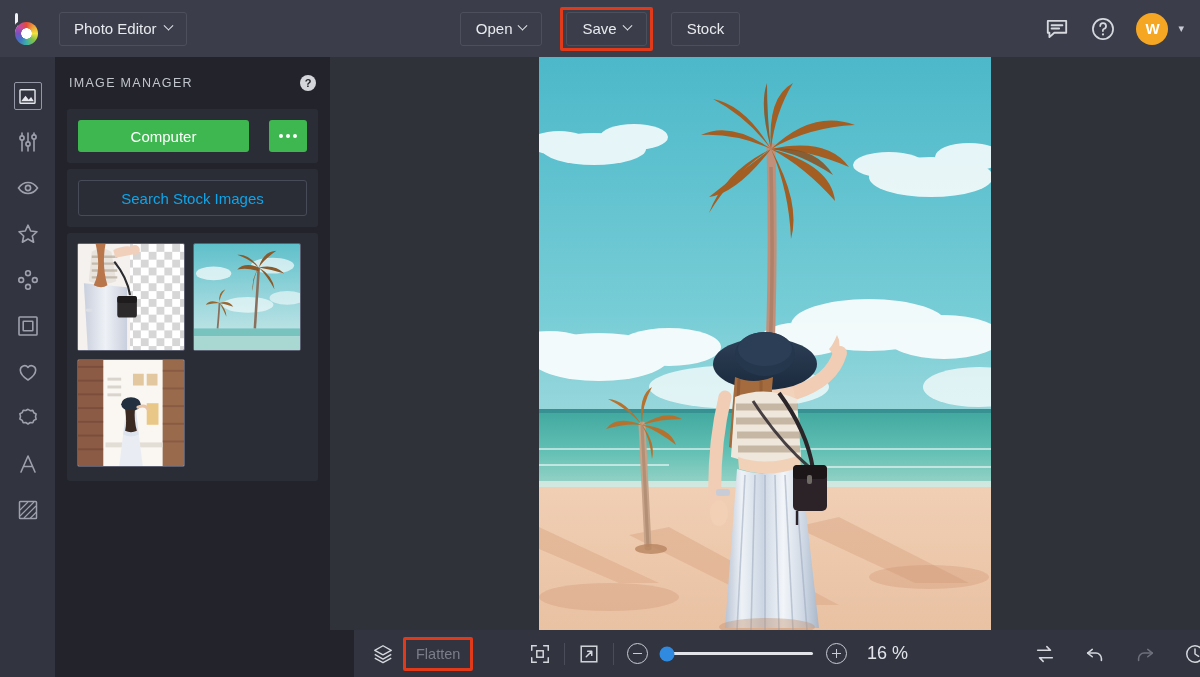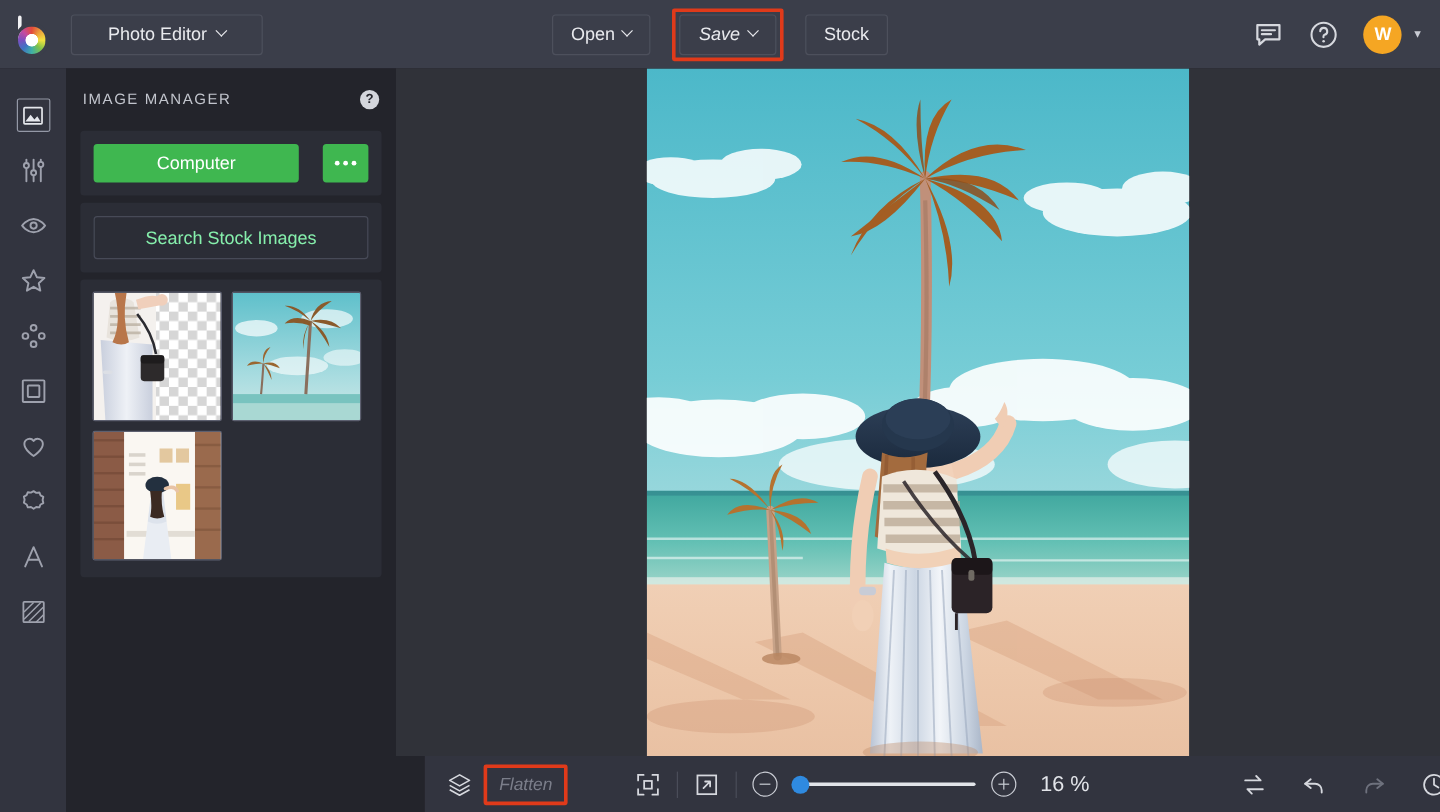--- a/index.html
+++ b/index.html
@@ -26,21 +26,21 @@
   }
   .logo .wheel {
     position:absolute; left:3px; top:9px; width:23px; height:23px;
     border-radius:50%;
     background:
       radial-gradient(circle at 50% 50%, #fff 0 5px, transparent 5.5px),
       conic-gradient(#e34b3a, #eba23c, #f2e23f, #7fc24a, #3fb0a6, #3f74c4, #7a4fc0, #c44aa0, #e34b3a);
     box-shadow:0 0 0 3px #3b3e4a;
   }
   .app-switch {
-    margin-left:4px; height:34px; padding:0 30px;
+    margin-left:4px; height:34px; padding:0 14px;
     display:flex; align-items:center; gap:8px;
     border:1px solid #4d505c; border-radius:3px;
     color:#e9eaee; font-size:15px; cursor:pointer;
   }
   .caret {
     display:inline-block; width:7px; height:7px;
     border-right:1.6px solid currentColor; border-bottom:1.6px solid currentColor;
     transform:rotate(45deg) translate(-2px,-2px);
   }
   .center-tools {
@@ -48,21 +48,21 @@
     display:flex; align-items:center; justify-content:center; gap:24px;
     pointer-events:none;
   }
   .center-tools > * { pointer-events:auto; }
   .tool-btn {
     height:34px; padding:0 15px; display:flex; align-items:center; gap:7px;
     border:1px solid #4d505c; border-radius:3px;
     color:#e9eaee; font-size:15px; cursor:pointer; background:transparent;
     white-space:nowrap;
   }
-  .hl-red { position:relative;font-style:italic; }
+  .hl-red { position:relative; }
   .hl-red::after {
     content:""; position:absolute; left:-7px; top:-6px; right:-7px; bottom:-6px;
     border:3px solid #e03a1a; border-radius:2px; pointer-events:none;
   }
   .header-right {
     position:absolute; right:16px; top:0; height:57px;
     display:flex; align-items:center; gap:20px;
   }
   .hicon { width:26px; height:26px; color:#d6d8de; cursor:pointer; display:block; }
   .avatar {
@@ -116,21 +116,21 @@
     font-size:15px; display:flex; align-items:center; justify-content:center;
     cursor:pointer;
   }
   .btn-dots {
     width:38px; height:32px; background:#3fb750; border-radius:3px; color:#fff;
     display:flex; align-items:center; justify-content:center; gap:3px; cursor:pointer;
   }
   .btn-dots i { width:4px; height:4px; border-radius:50%; background:#fff; display:block; }
   .btn-outline {
     width:100%; height:36px; border:1px solid #474a57; border-radius:3px;
-    color:#86efac; font-size:15px; display:flex; align-items:center;
+    color:#0ea5e9; font-size:15px; display:flex; align-items:center;
     justify-content:center; cursor:pointer; background:transparent;
   }
   .thumbs {
     background:#2b2d36; border-radius:3px; padding:10px 10px 14px 10px;
     display:flex; flex-wrap:wrap; gap:8px; margin-top:6px;
   }
   .thumb {
     width:108px; height:108px; border:1px solid #5d6070; border-radius:2px;
     overflow:hidden; cursor:pointer; position:relative;
   }

